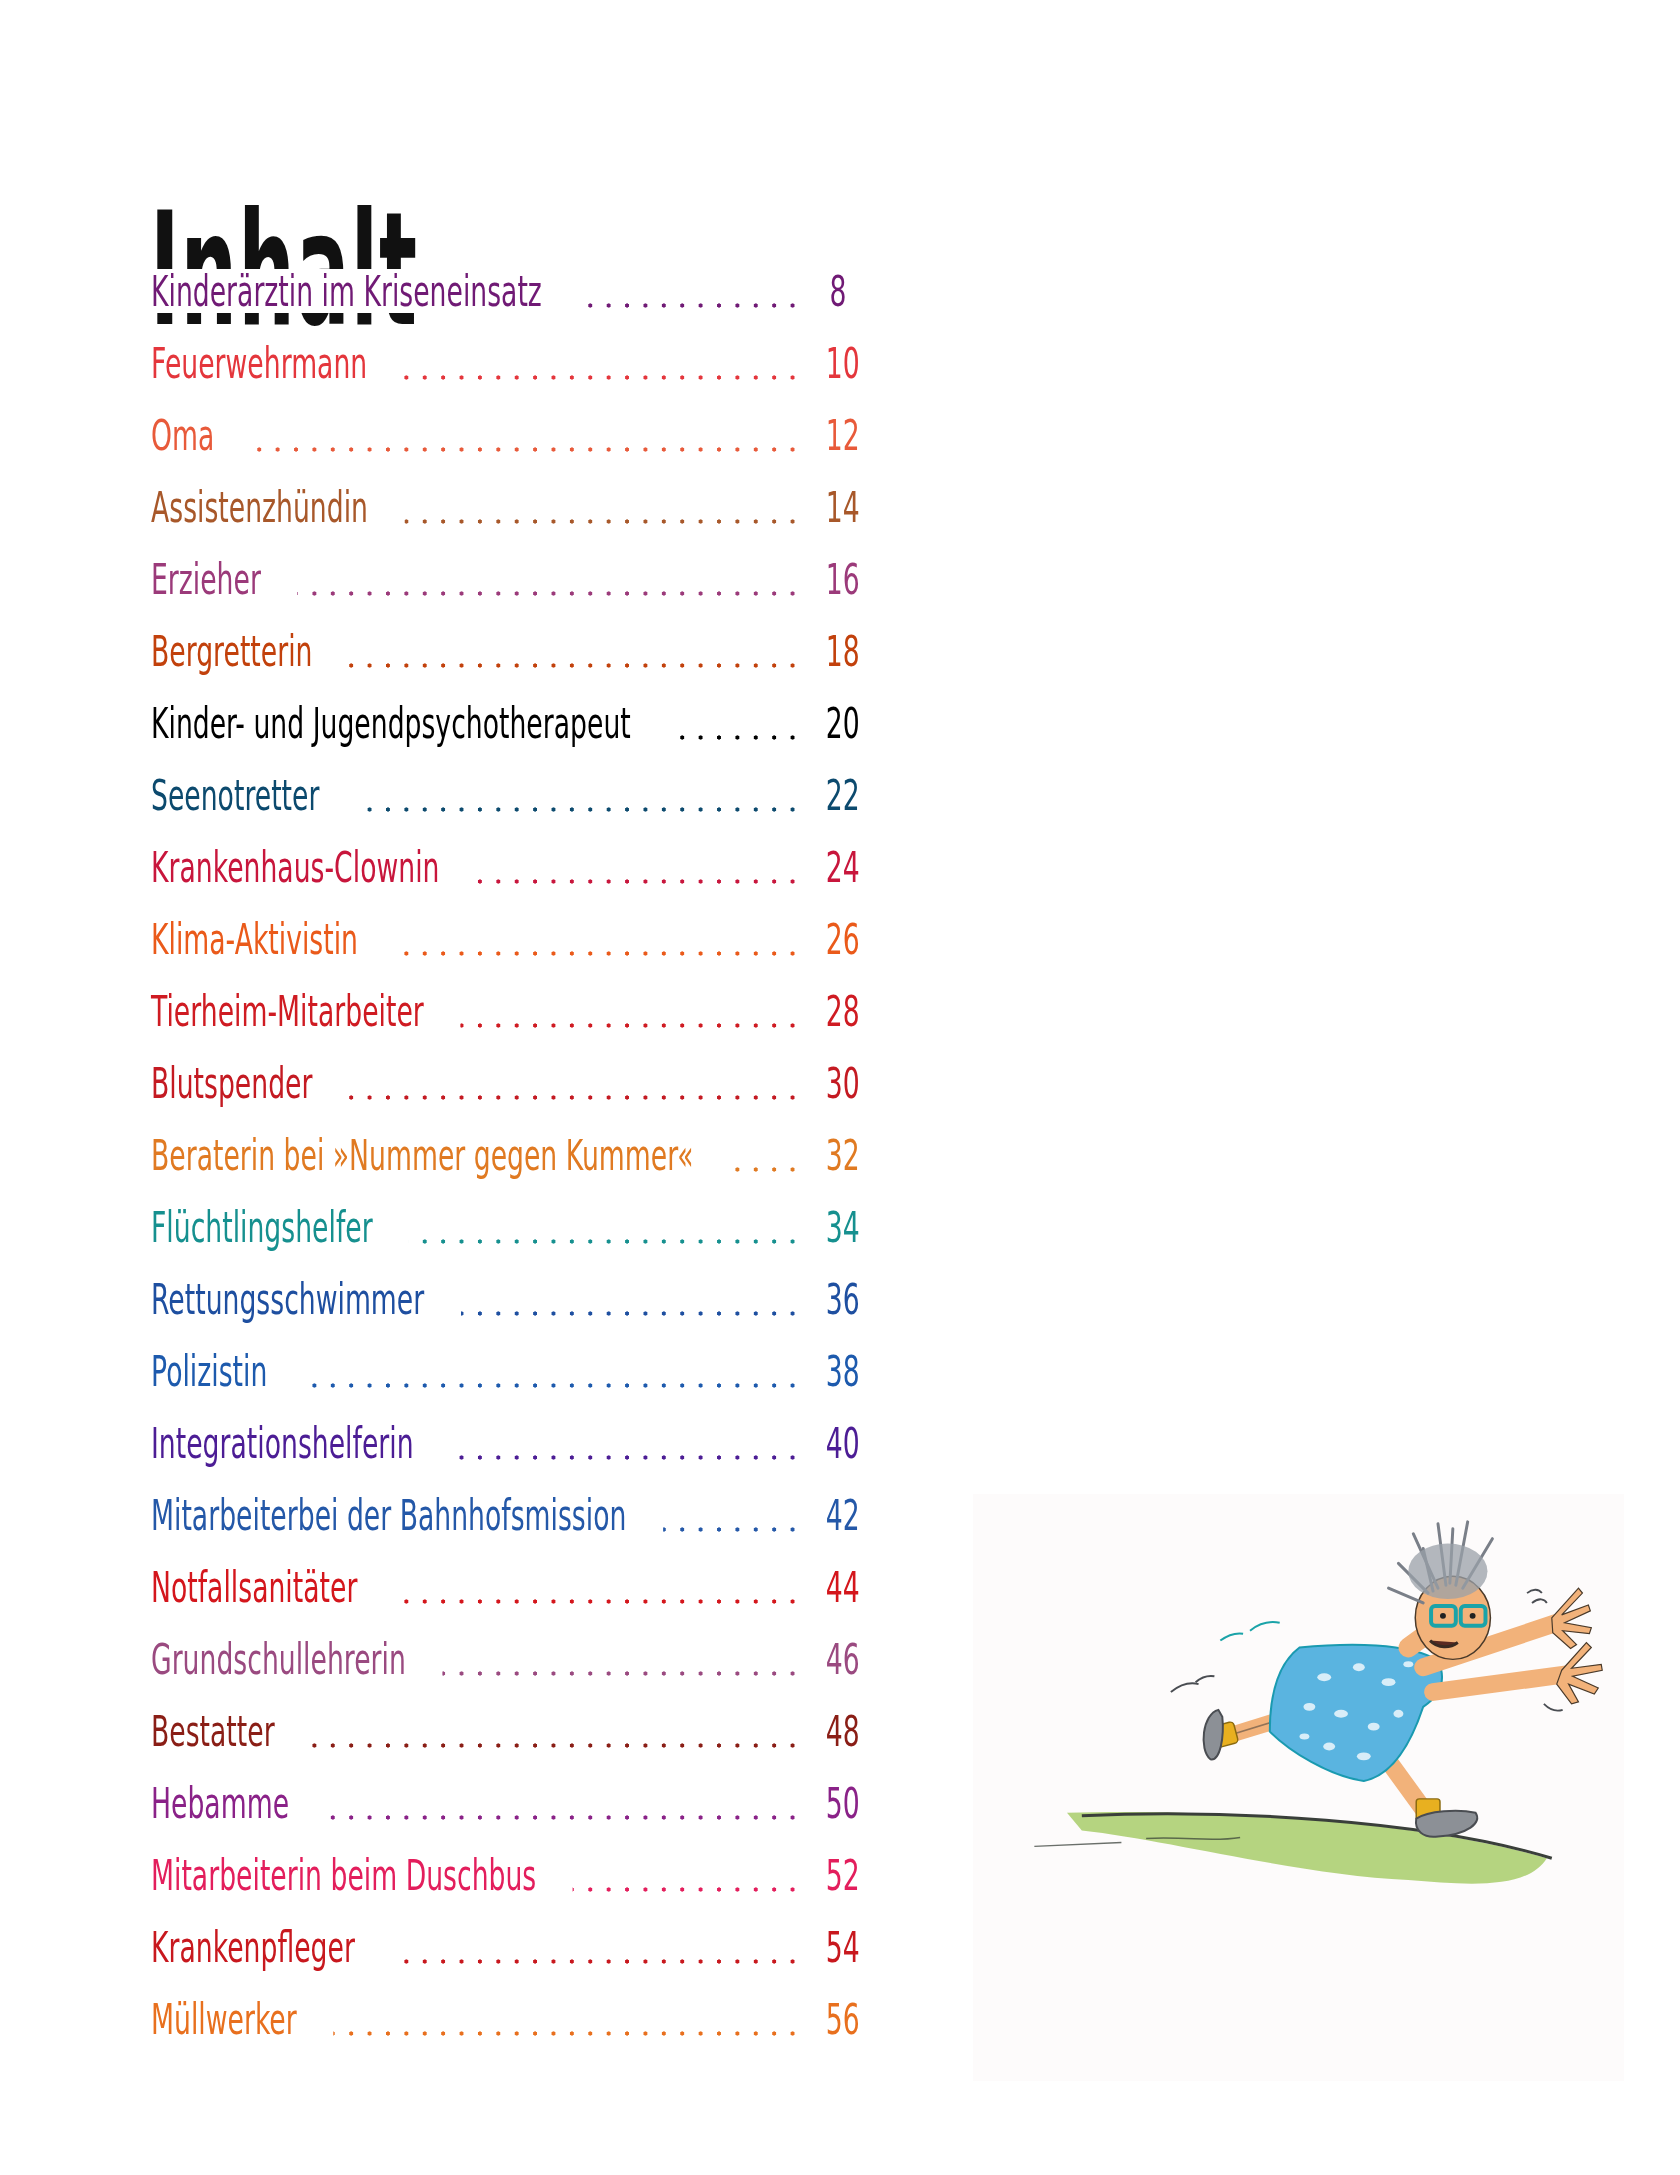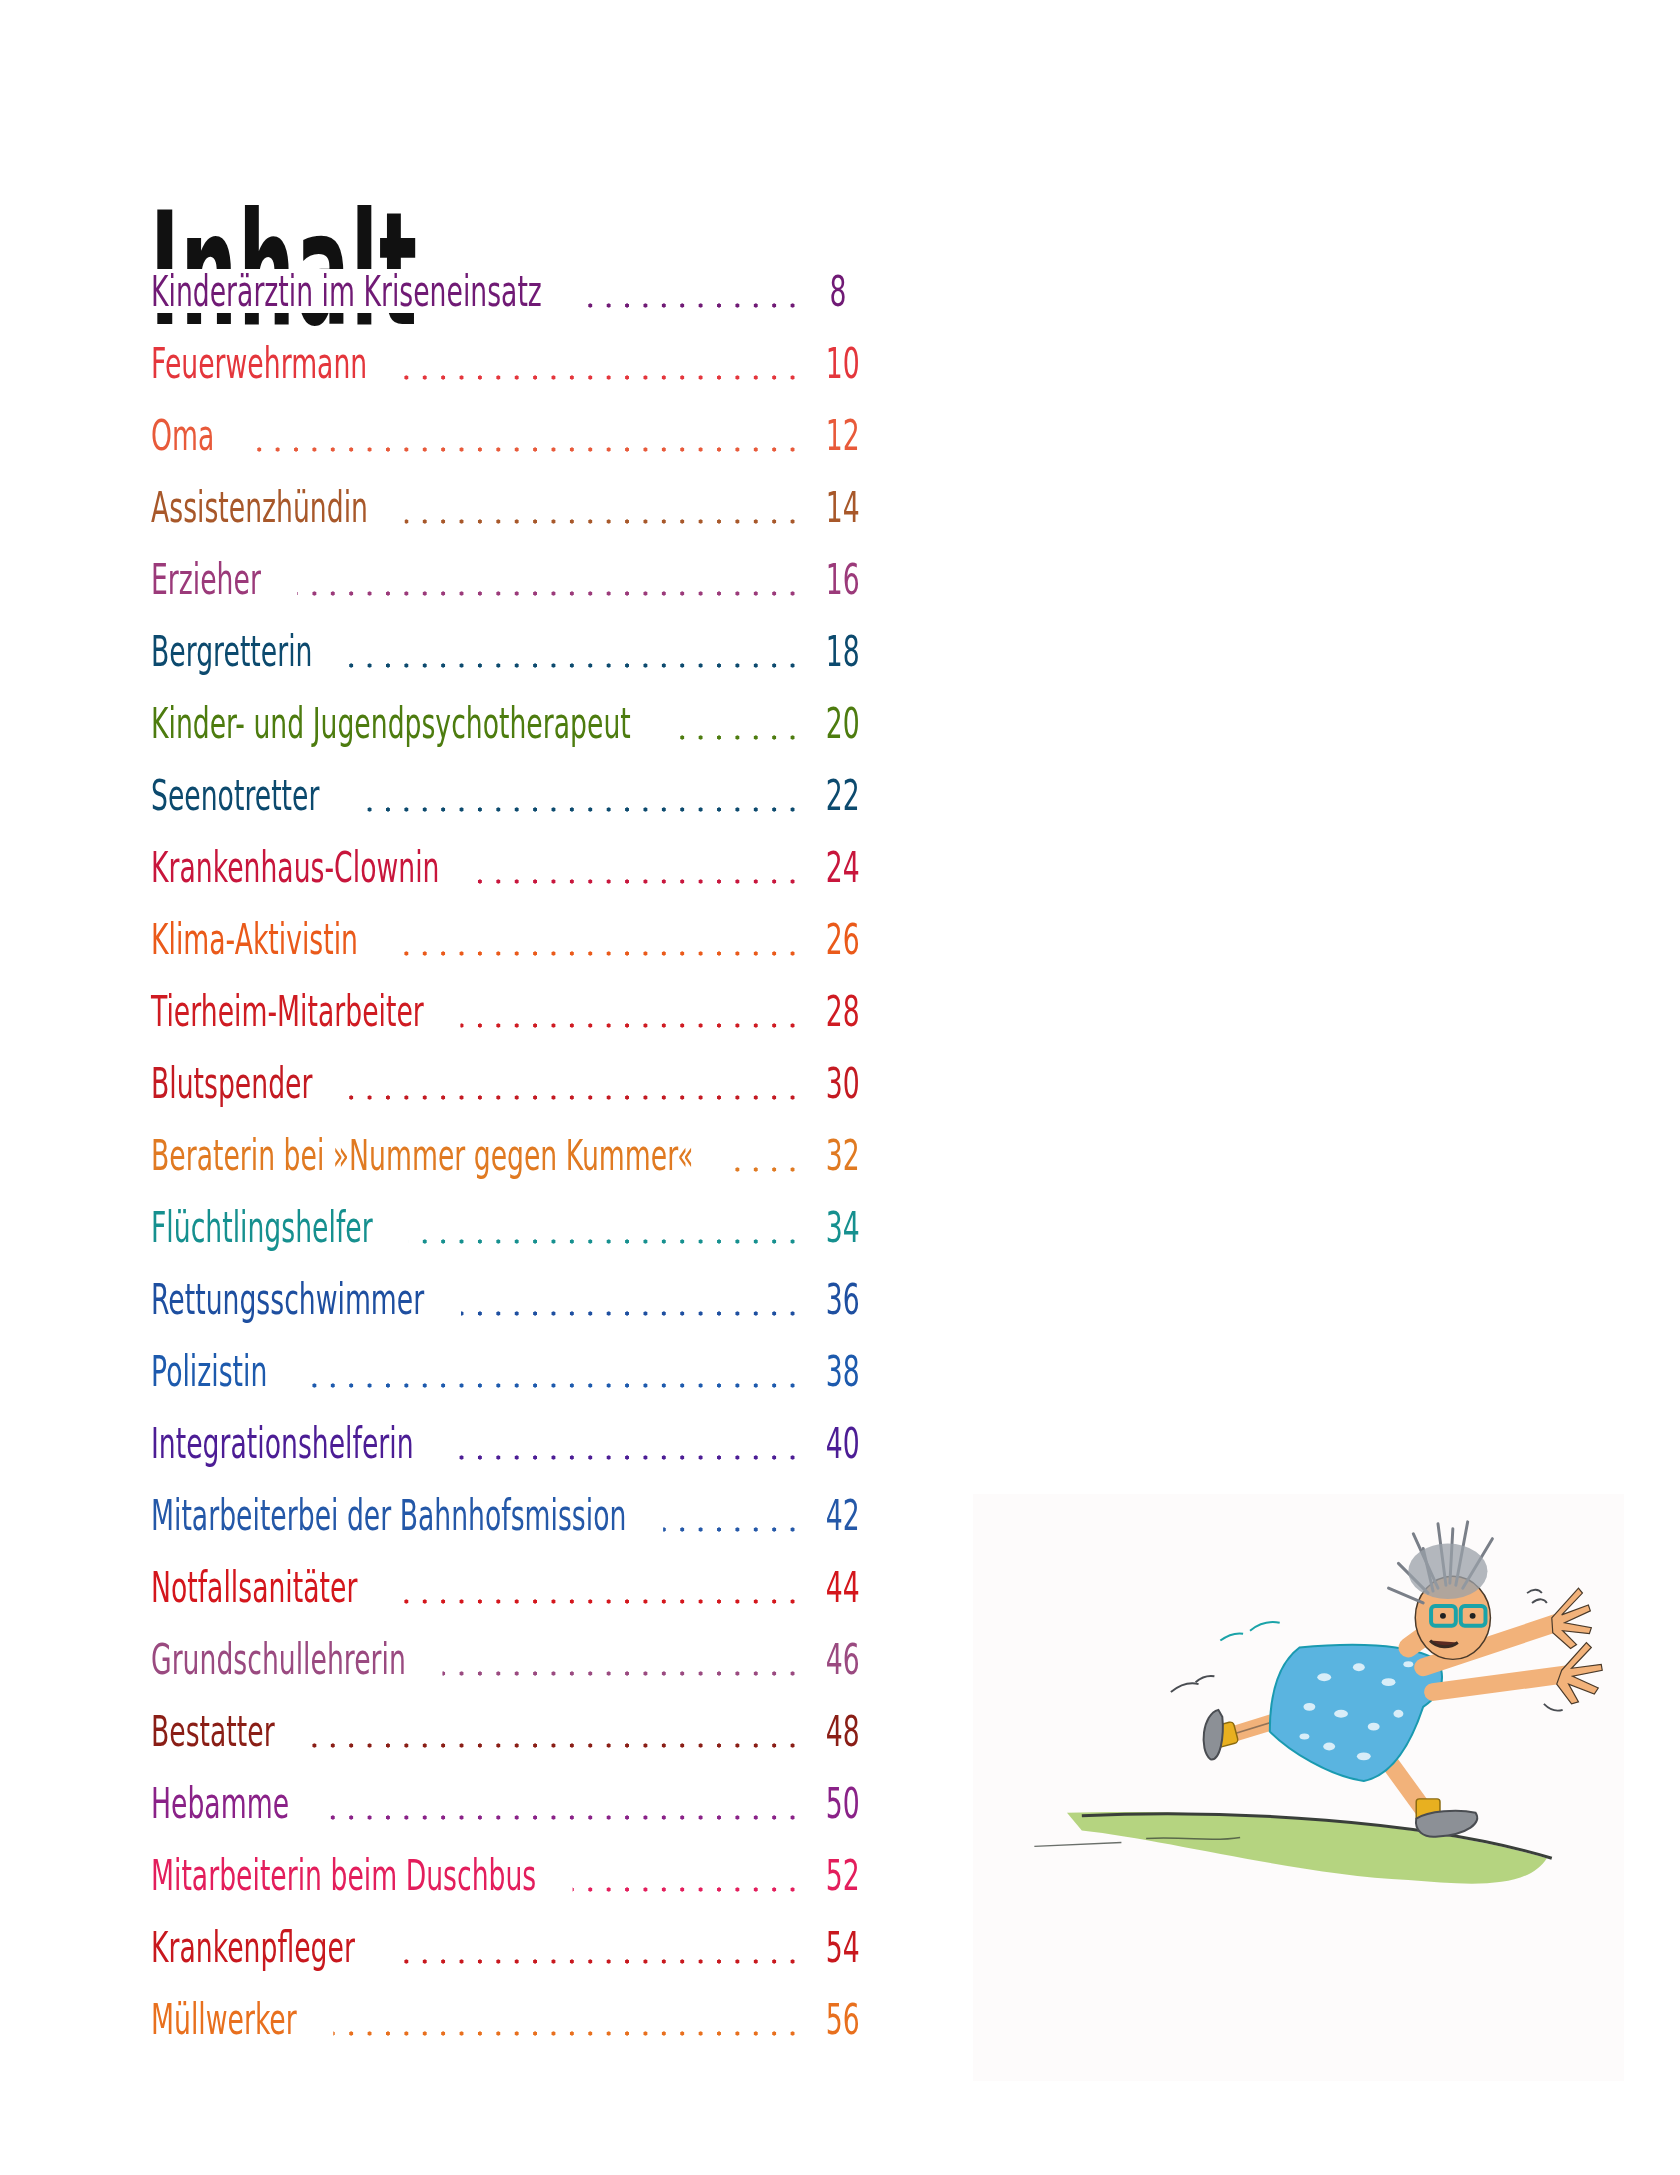--- a/index.html
+++ b/index.html
@@ -64,26 +64,26 @@
   <div class="toc-row" style="color: rgb(168, 88, 42);">
       <div class="toc-dots"></div>
       <span class="toc-label">Assistenzhündin</span>
       <span class="toc-page">14</span>
     </div>
   <div class="toc-row" style="color: rgb(155, 58, 122);">
       <div class="toc-dots"></div>
       <span class="toc-label">Erzieher</span>
       <span class="toc-page">16</span>
     </div>
-  <div class="toc-row" style="color: #0c4a6e; text-align: right;">
+  <div class="toc-row" style="color: #c2410c; text-align: right;">
       <div class="toc-dots"></div>
       <span class="toc-label">Bergretterin</span>
       <span class="toc-page">18</span>
     </div>
-  <div class="toc-row" style="color: #4d7c0f;">
+  <div class="toc-row" style="color: #000000;">
       <div class="toc-dots"></div>
       <span class="toc-label">Kinder- und Jugendpsychotherapeut</span>
       <span class="toc-page">20</span>
     </div>
   <div class="toc-row" style="color: #0c4a6e;">
       <div class="toc-dots"></div>
       <span class="toc-label">Seenotretter</span>
       <span class="toc-page">22</span>
     </div>
   <div class="toc-row" style="color: rgb(200, 22, 60);">

